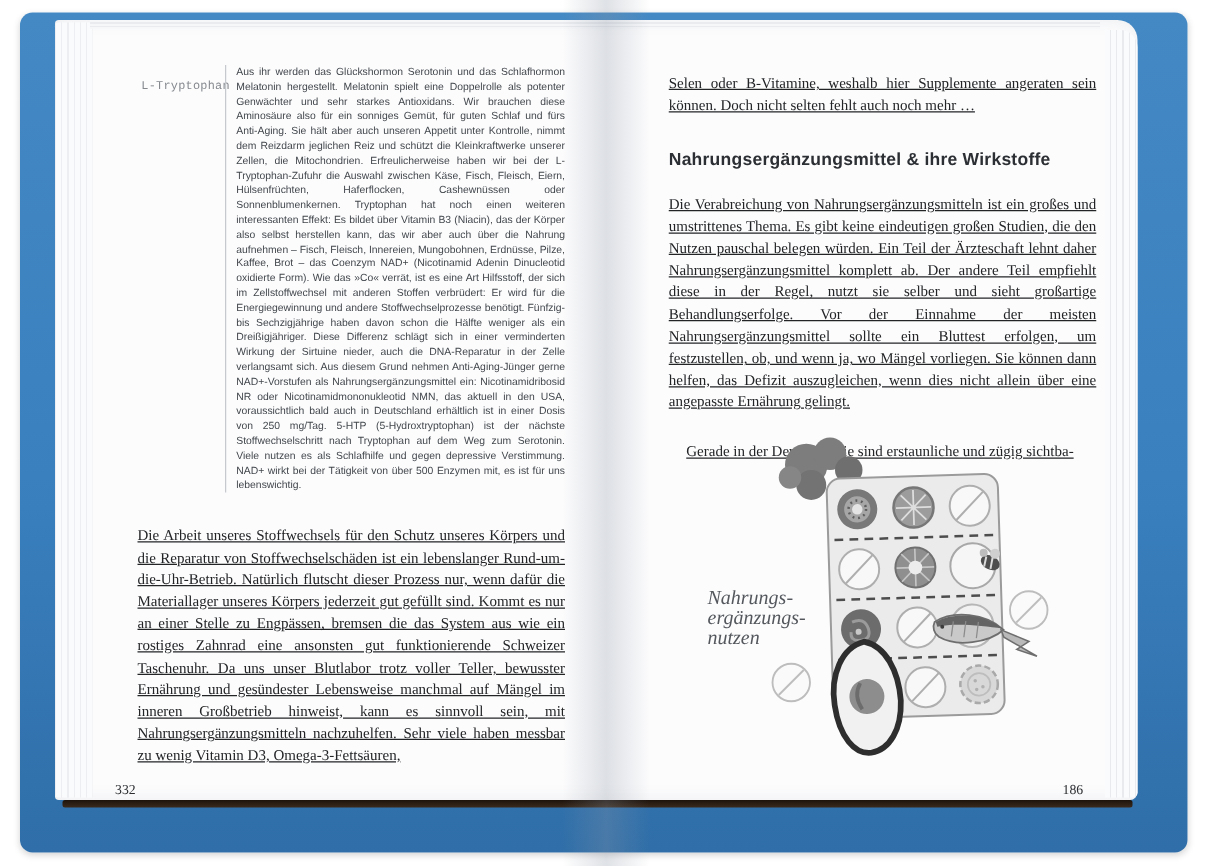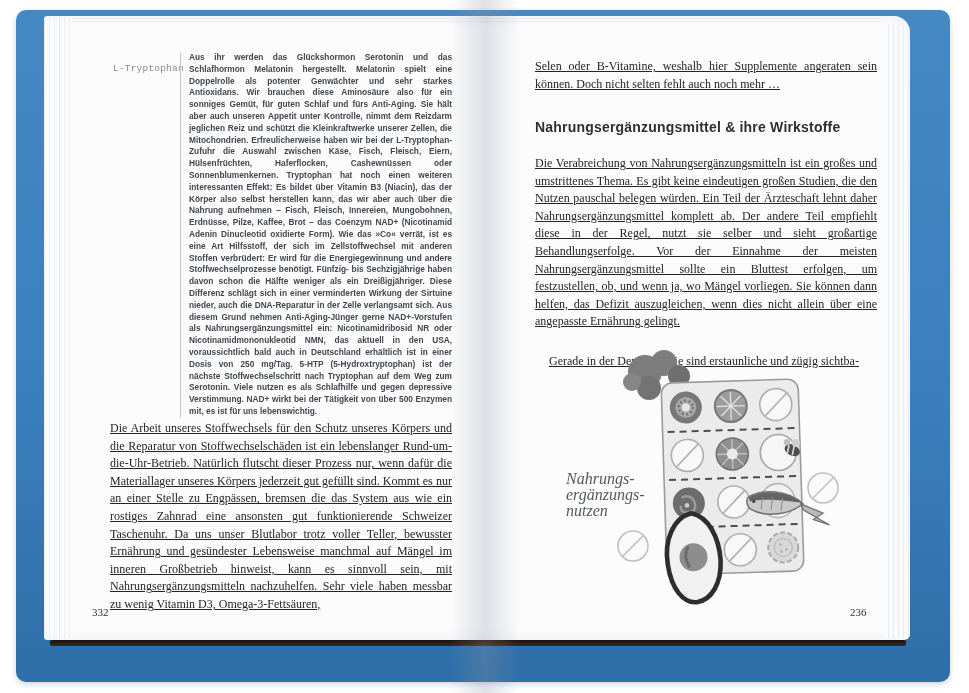--- a/index.html
+++ b/index.html
@@ -52,29 +52,29 @@
   }
   .margin-label{
     position:absolute;left:113px;top:63px;
     font-family:Liberation Mono, monospace;font-size:9.5px;color:#85898e;
     letter-spacing:.2px;
   }
   .sidenote{
     position:absolute;left:180px;top:52px;width:272px;
     border-left:1px solid #c6cacf;padding-left:8px;box-sizing:border-box;
     font-family:"Liberation Sans",sans-serif;font-size:8.3px;line-height:11.8px;
-    color:#42474c;text-align:justify;font-weight:bold;
+    color:#42474c;text-align:justify;
   }
   .heading{
     position:absolute;left:535px;top:119px;width:350px;
     font-family:"Liberation Sans",sans-serif;font-size:14px;font-weight:700;
     color:#2c2f33;letter-spacing:.2px;
   }
   .page-number{
-    position:absolute;font-size:11px;color:#2b2d30;
+    position:absolute;font-size:11px;color:#2b2d30;margin-top:20px;
   }
   .caption{
     position:absolute;left:566px;top:471px;width:90px;
     font-style:italic;font-size:16px;line-height:16px;color:#54585d;
   }
   .caption div{white-space:nowrap;}
   .indent{text-indent:14px;}
   .illustration{position:absolute;left:550px;top:346px;width:350px;height:266px;}
 </style>
 </head>
@@ -224,13 +224,13 @@
     <line x1="263" y1="152" x2="283" y2="132" stroke="#bdbdbd" stroke-width="1.5"></line>
   </g>
 </svg>
 
 <div class="caption">
   <div>Nahrungs-</div>
   <div>ergänzungs-</div>
   <div>nutzen</div>
 </div>
 
-<div class="page-number" style="left:850px;top:606px;">236</div>
+<div class="page-number" style="left:850px;top:606px;">186</div>
 
 </body></html>

